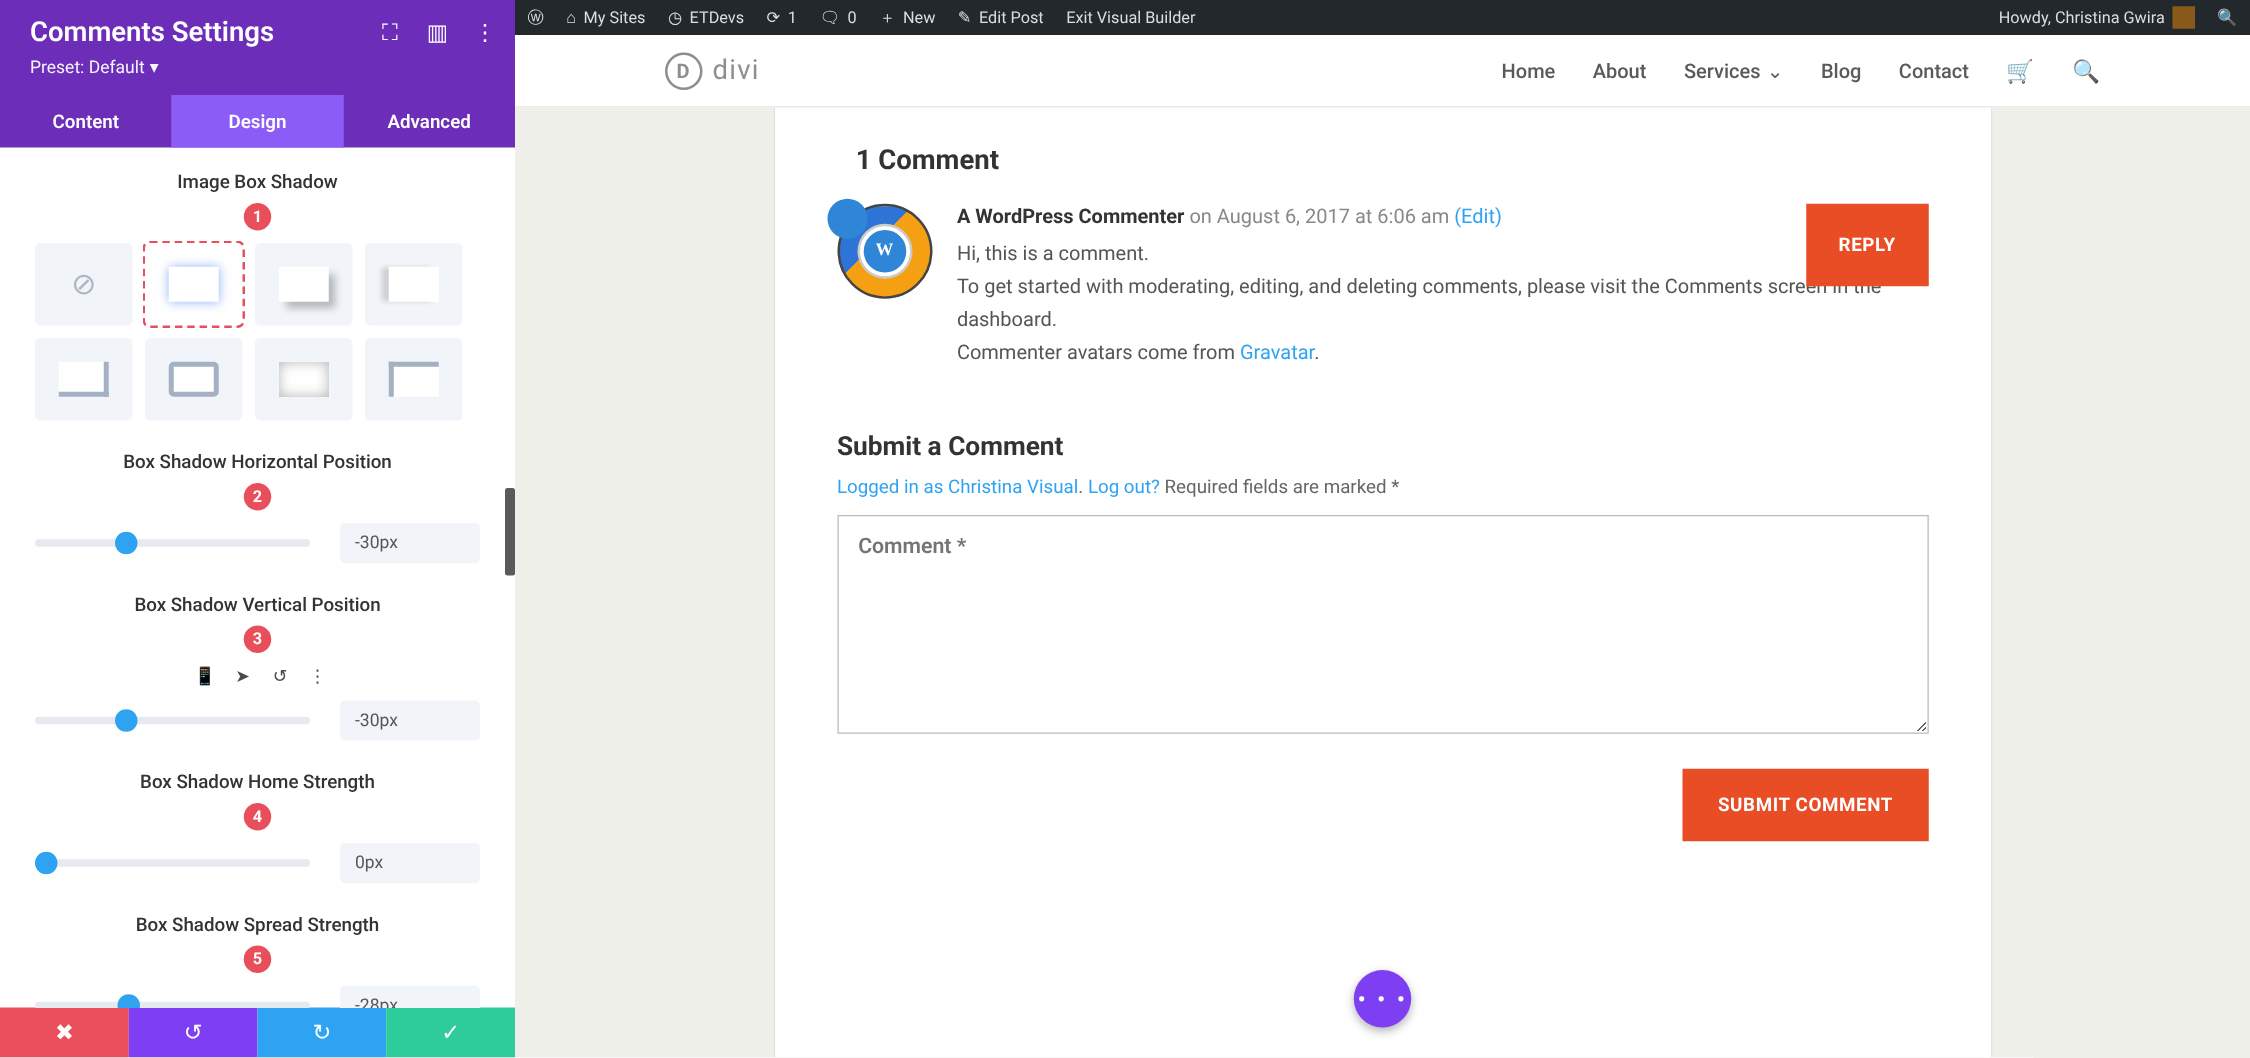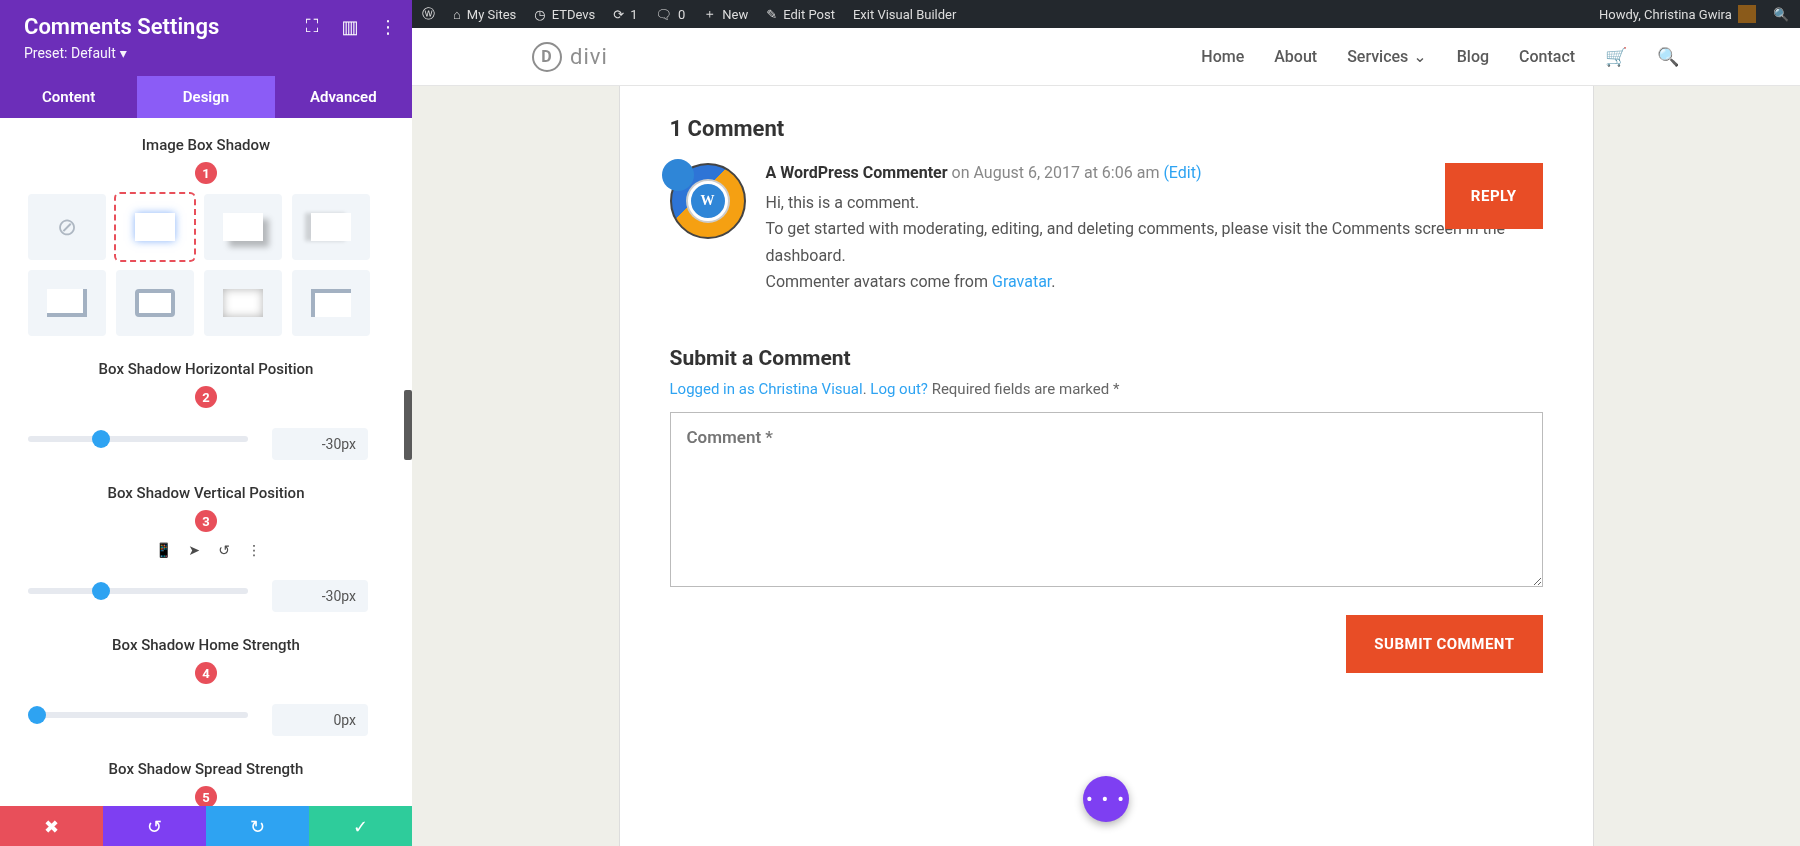--- a/index.html
+++ b/index.html
@@ -36,21 +36,21 @@
 .shadow-tile.s3 .box { box-shadow: -6px 0 4px rgba(0,0,0,.15); }
 .shadow-tile.s4 .box { border-bottom: 4px solid #a3b1c2; border-right: 4px solid #a3b1c2; }
 .shadow-tile.s5 .box { border: 4px solid #a3b1c2; border-radius: 4px; }
 .shadow-tile.s6 .box { box-shadow: inset 0 0 10px rgba(0,0,0,.3); }
 .shadow-tile.s7 .box { border-top: 4px solid #a3b1c2; border-left: 4px solid #a3b1c2; }
 
 .slider-row { margin-bottom: 24px; }
 .slider-row .slider-wrap { display: flex; align-items: center; gap: 24px; margin-top: 10px; }
 .slider { position: relative; width: 220px; height: 6px; background: #e6e9ef; border-radius: 3px; }
 .slider .thumb { position: absolute; top: -6px; width: 18px; height: 18px; border-radius: 50%; background: #2ea3f2; cursor: pointer; }
-.slider-value { width: 96px; padding: 8px 12px; background: #f1f5f9; border-radius: 4px; font-size: 14px; color: #555; text-align: right; margin-top: 10px; }
+.slider-value { width: 112px; padding: 8px 12px; background: #f1f5f9; border-radius: 4px; font-size: 14px; color: #555; text-align: left; }
 
 .sidebar-footer { display: flex; height: 40px; margin-top: auto; }
 .sidebar-footer .btn { flex: 1; display: flex; align-items: center; justify-content: center; color: #fff; font-size: 18px; cursor: pointer; }
 .sidebar-footer .btn.cancel { background: #e84f5a; }
 .sidebar-footer .btn.undo { background: #7e3ff2; }
 .sidebar-footer .btn.redo { background: #2ea3f2; }
 .sidebar-footer .btn.save { background: #2ecc9b; }
 
 
 .right { flex: 1; height: 846px; display: flex; flex-direction: column; position: relative; }
@@ -63,21 +63,21 @@
 .site-header { height: 58px; background: #fff; border-bottom: 1px solid #e5e5e5; display: flex; align-items: center; padding: 0 40px; }
 .site-logo { display: flex; align-items: center; gap: 8px; color: #8e8e8e; font-size: 22px; letter-spacing: 1px; margin-left: 80px; }
 .site-logo .circle { width: 30px; height: 30px; border: 2px solid #8e8e8e; border-radius: 50%; display: inline-flex; align-items: center; justify-content: center; font-size: 16px; font-weight: 700; color: #8e8e8e; }
 .site-nav { margin-left: auto; display: flex; gap: 30px; align-items: center; margin-right: 80px; }
 .site-nav a { color: #5a5a5a; text-decoration: none; font-size: 16px; font-weight: 500; cursor: pointer; }
 .site-nav .dd { display: flex; align-items: center; gap: 5px; }
 .site-nav .site-icon { color: #666; font-size: 18px; cursor: pointer; }
 
 .content-area { flex: 1; background: #efefe9; display: flex; justify-content: center; overflow: hidden; }
 .content-card { width: 975px; background: #fff; border-left: 1px solid #ddd; border-right: 1px solid #ddd; padding: 30px 50px; }
-.comments-heading { font-size: 22px; font-weight: 700; color: #333; margin-bottom: 22px; }
+.comments-heading { font-size: 22px; font-weight: 700; color: #333; margin-bottom: 22px; margin-left: 15px; }
 
 .comment-block { display: flex; gap: 16px; position: relative; }
 .comment-avatar { position: relative; width: 80px; }
 .avatar-bg { width: 76px; height: 76px; border: 2px solid #444; border-radius: 50%; background: linear-gradient(135deg,#2e74d6 40%,#f5a012 40%); display: flex; align-items: center; justify-content: center; position: relative; }
 .avatar-bg::before { content:''; position:absolute; left:-10px; top:-6px; width:32px; height:32px; background:#2f86d7; border-radius:50%; }
 .avatar-bg .w { width:40px; height:40px; background:#2f86d7; border-radius:50%; display:flex; align-items:center; justify-content:center; color:#fff; font-family:Georgia,serif; font-weight:bold; font-size:14px; border:3px solid #fff; box-shadow:0 0 0 2px #ccc; }
 .comment-body { flex: 1; }
 .comment-meta { font-size: 16px; margin-bottom: 8px; }
 .comment-meta .author { font-weight: 700; color: #333; }
 .comment-meta .date { color: #888; }

